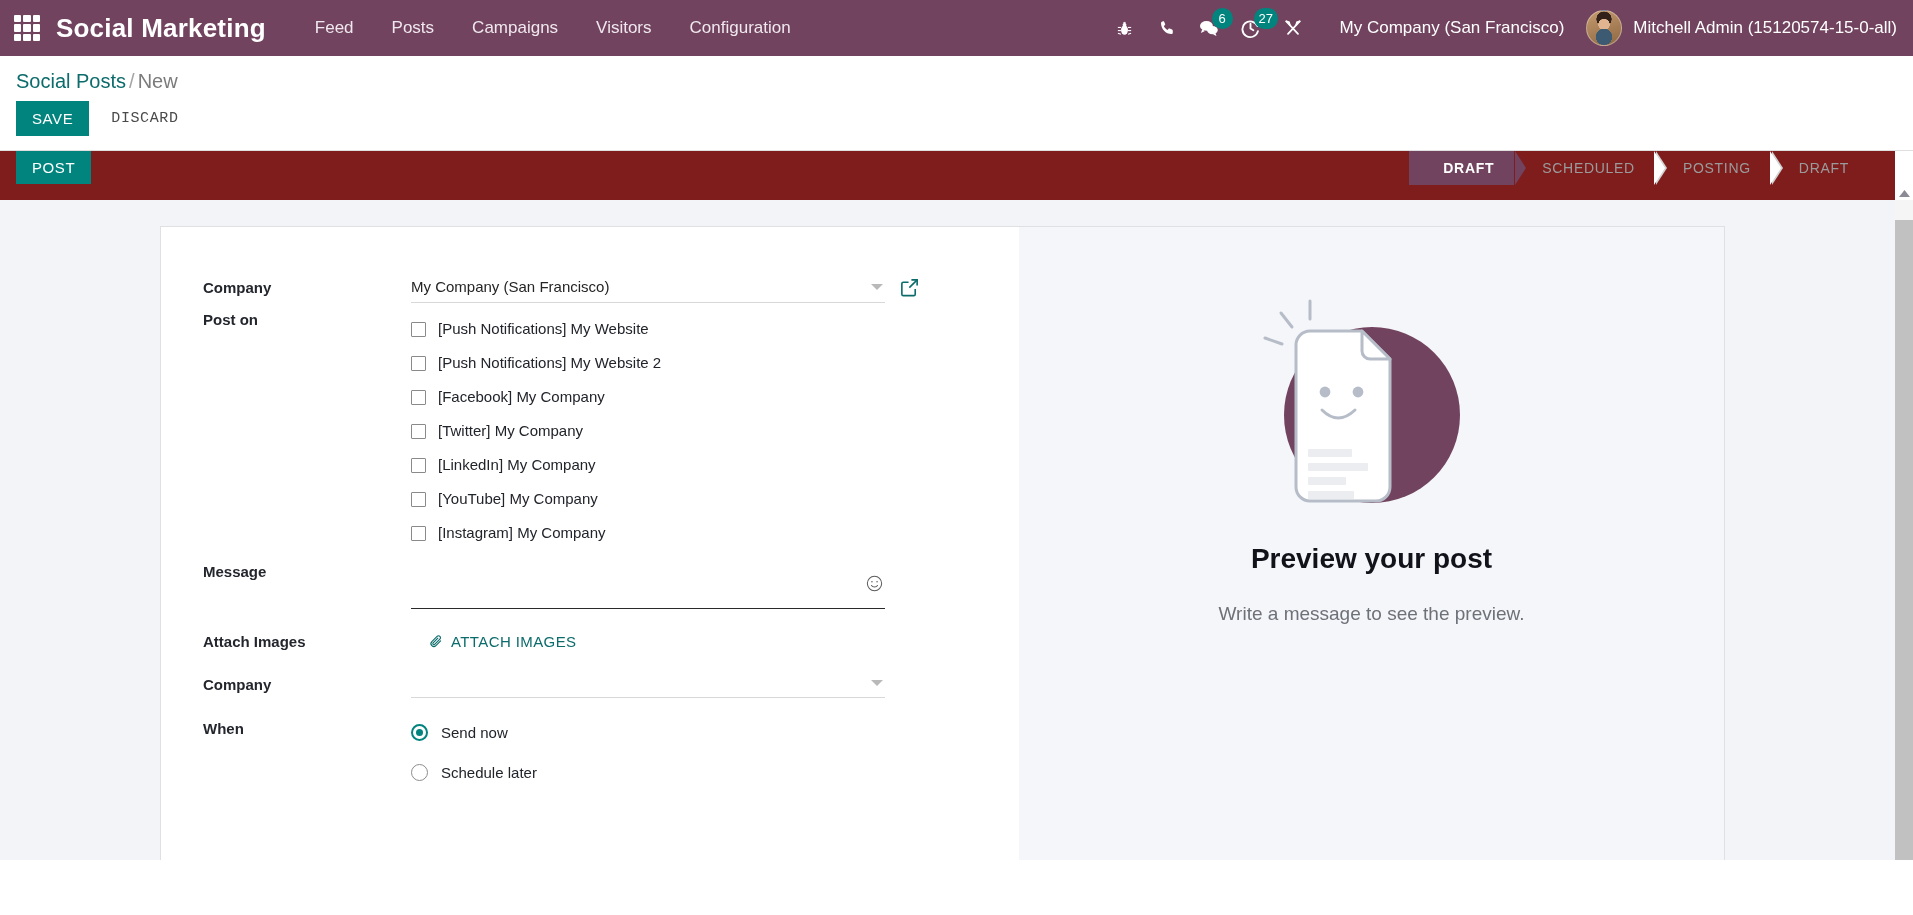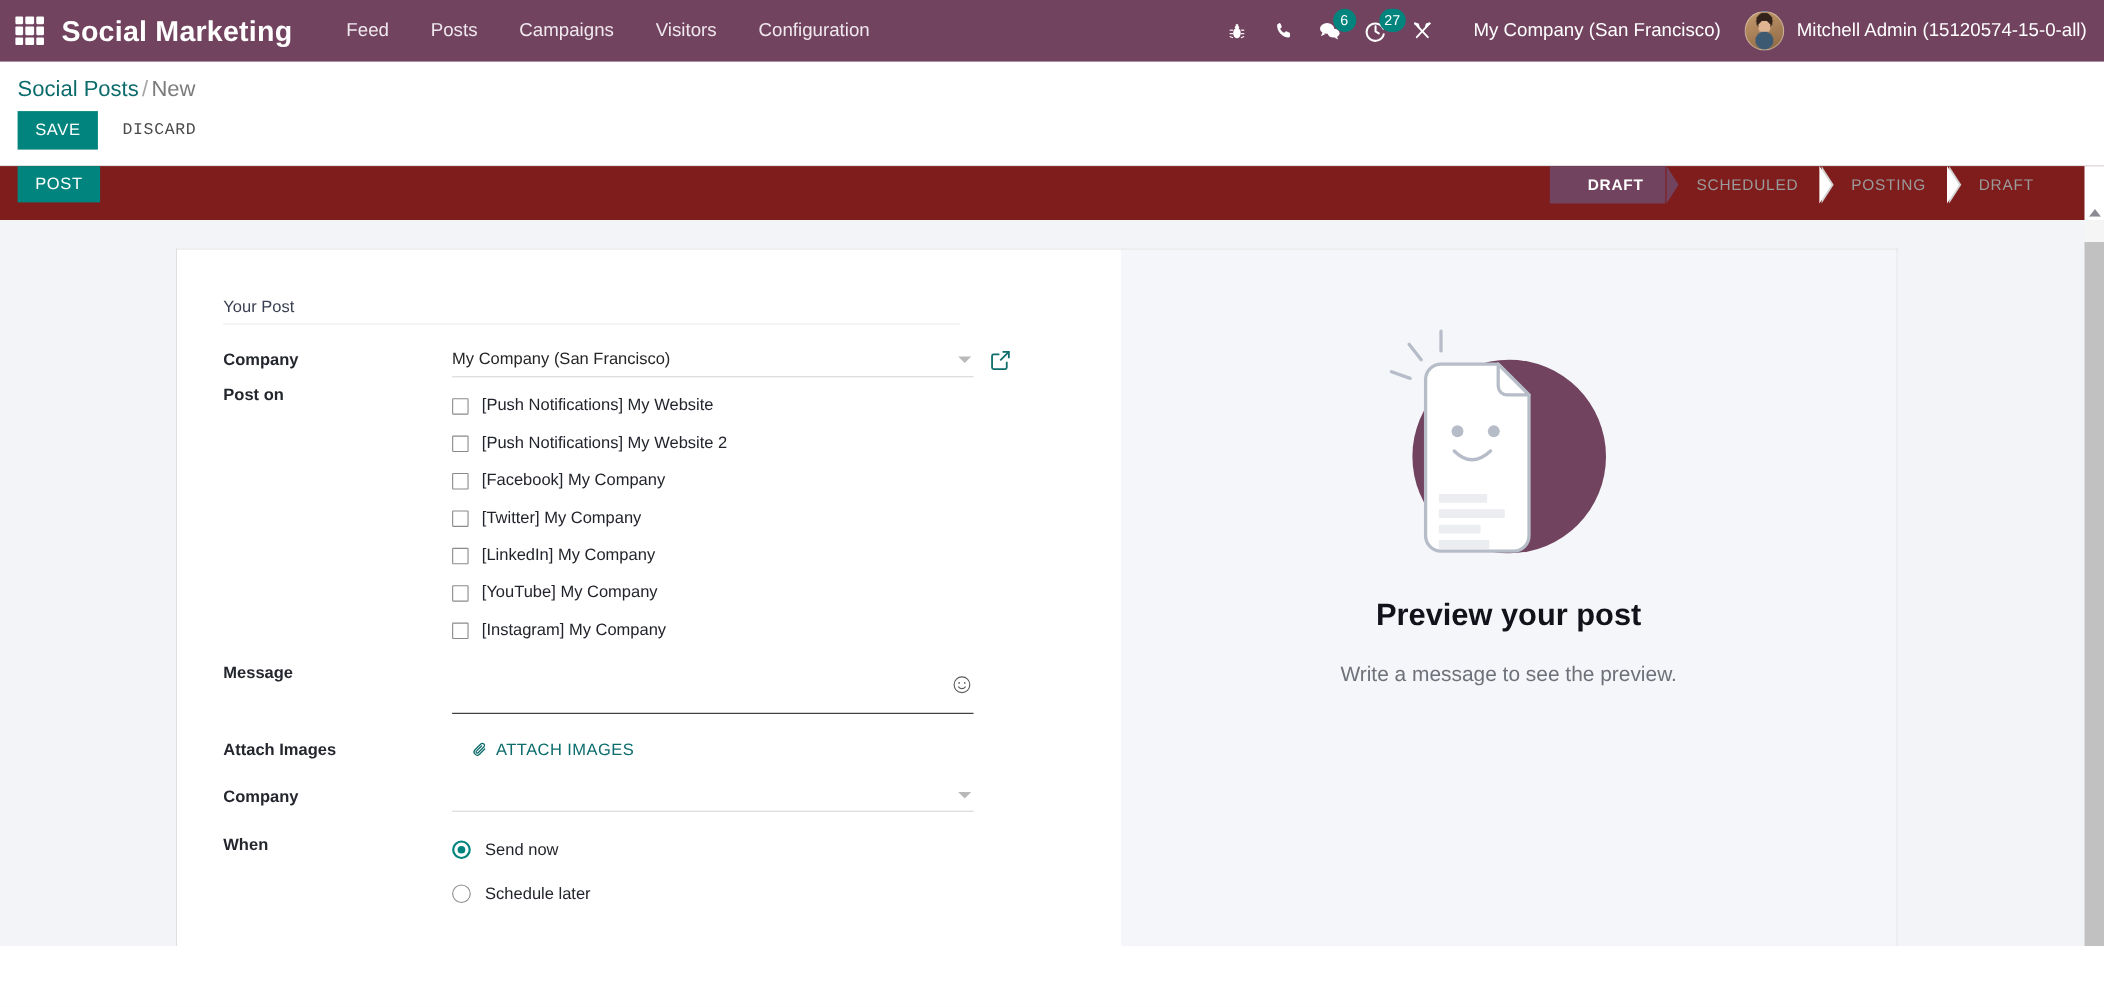--- a/index.html
+++ b/index.html
@@ -528,21 +528,20 @@
   </div>
 </div>
 
 <div id="main-area">
 
   <div id="sheet-wrap">
 
     <div id="form-pane">
       <div id="form-inner">
 
-        <div id="group-title">Your Post</div>
 
         <div class="form-row">
           <div class="form-label">Company</div>
           <div class="field">
             <div class="select-field">
               <span class="select-value">My Company (San Francisco)</span>
               <span class="caret"></span>
             </div>
           </div>
           <div class="ext-link-icon" style="padding-top:6px;">

